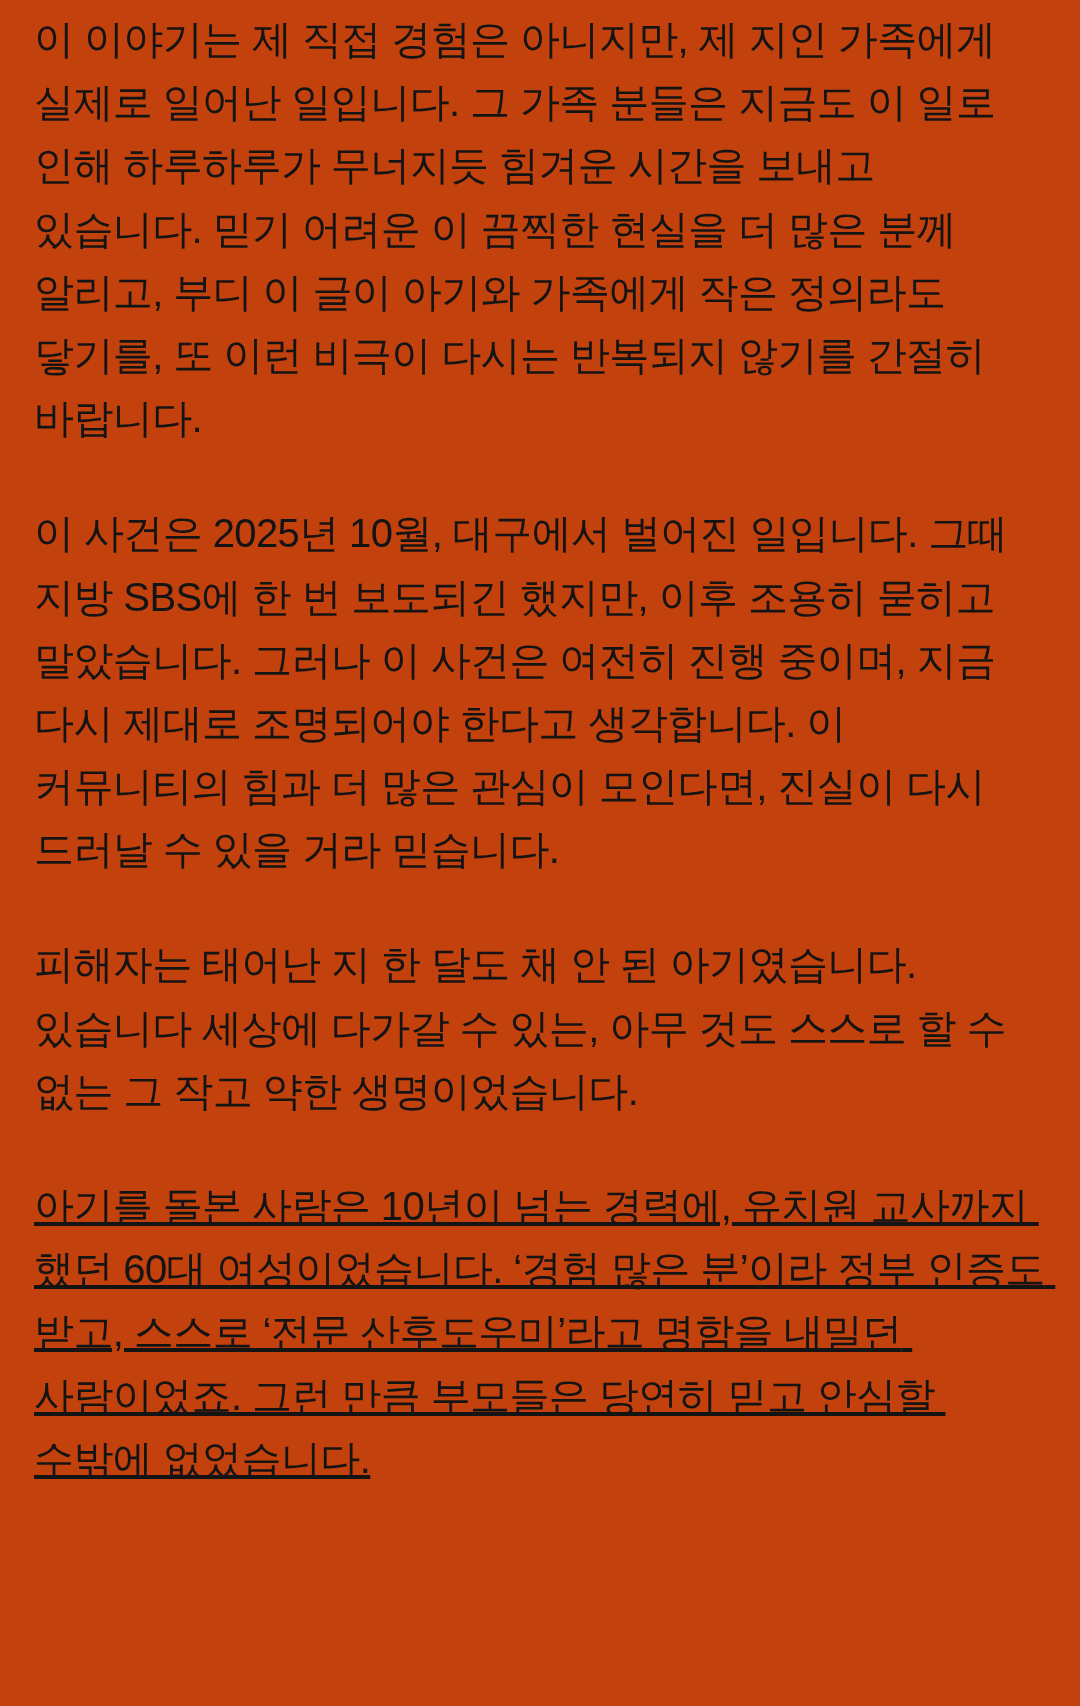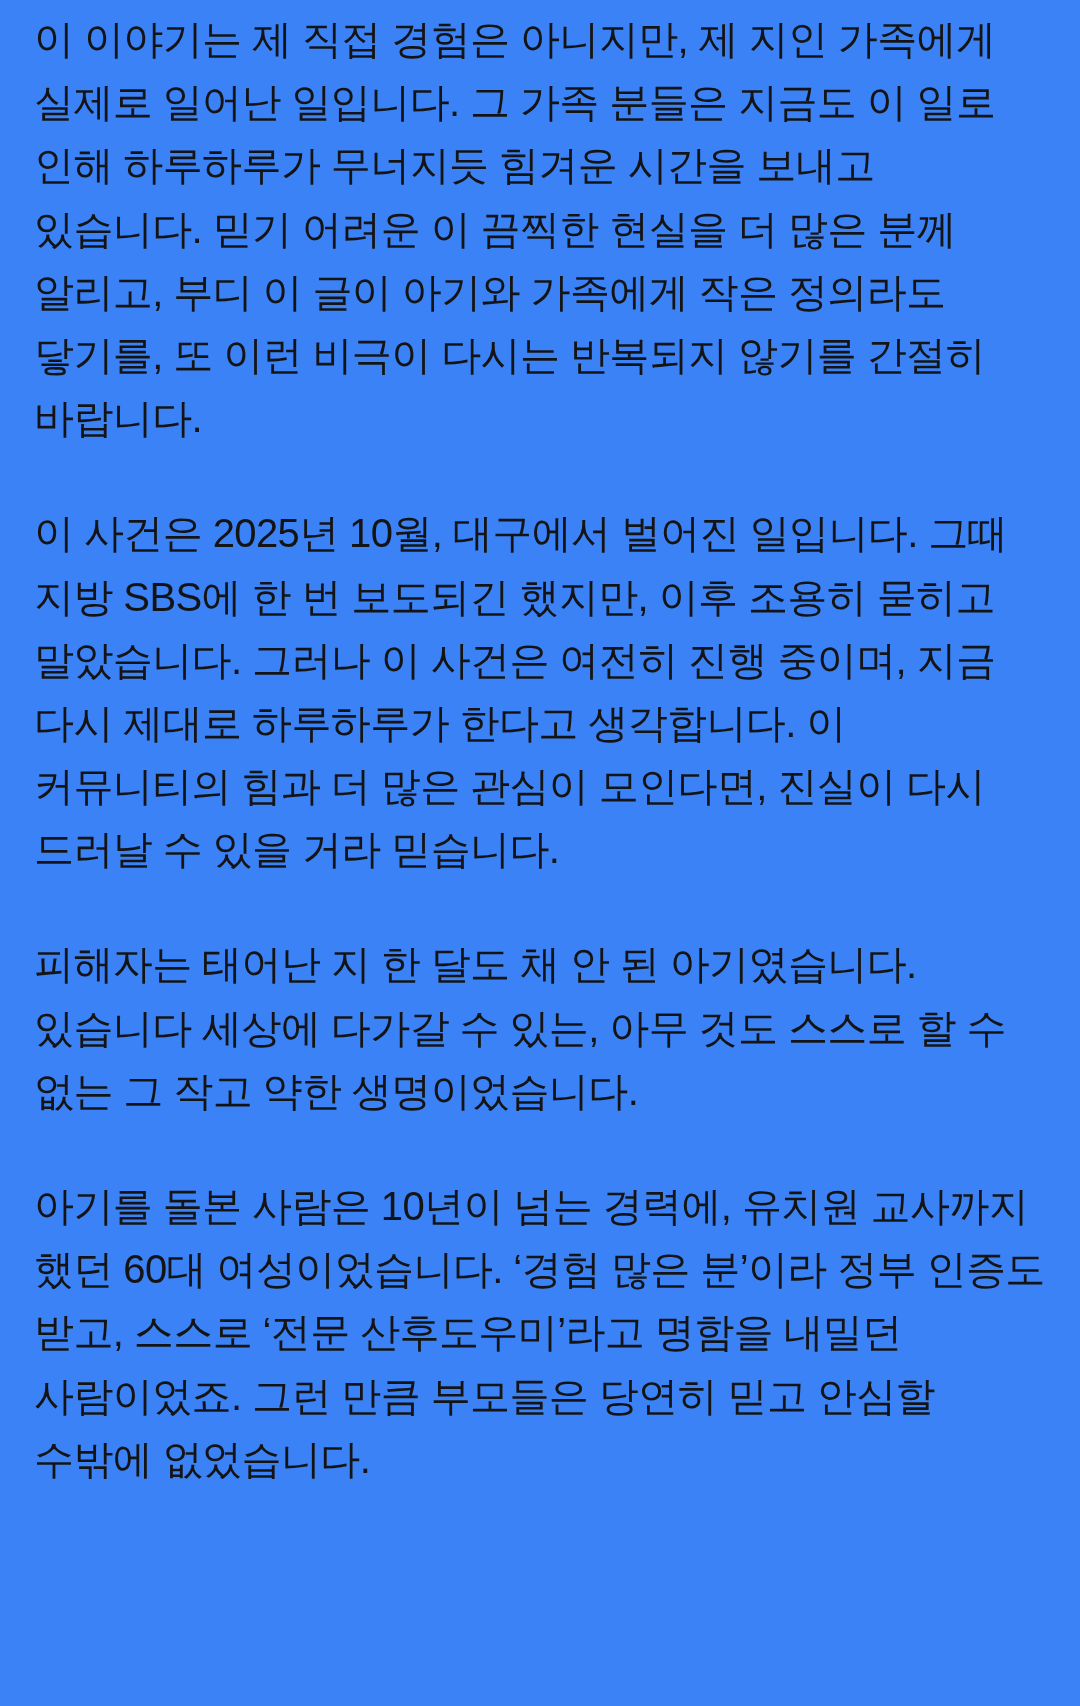--- a/index.html
+++ b/index.html
@@ -11,37 +11,38 @@
     width: 1080px;
     min-height: 1706px;
     font-family: "Liberation Sans", "DejaVu Sans", sans-serif;
     color: #1a1a1a;
   }
   .page {
     width: 1080px;
     min-height: 1706px;
     box-sizing: border-box;
     padding: 8px 34px 0 34px;
-    background: #3b82f6;
+    background: #c2410c;
   }
   .para {
     font-size: 40px;
     line-height: 1.58;
     letter-spacing: -0.6px;
     color: #141414;
     margin: 0 0 52px 0;
     word-break: keep-all;
     text-align: left;
     white-space: pre-wrap;
   }
   .para:last-child {
     margin-bottom: 0;
+    text-decoration: underline;
   }
 </style>
 </head>
 <body>
 
 <div class="page">
   <p class="para">이 이야기는 제 직접 경험은 아니지만, 제 지인 가족에게 실제로 일어난 일입니다. 그 가족 분들은 지금도 이 일로 인해 하루하루가 무너지듯 힘겨운 시간을 보내고 있습니다. 믿기 어려운 이 끔찍한 현실을 더 많은 분께 알리고, 부디 이 글이 아기와 가족에게 작은 정의라도 닿기를, 또 이런 비극이 다시는 반복되지 않기를 간절히 바랍니다.</p>
-  <p class="para">이 사건은 2025년 10월, 대구에서 벌어진 일입니다. 그때 지방 SBS에 한 번 보도되긴 했지만, 이후 조용히 묻히고 말았습니다. 그러나 이 사건은 여전히 진행 중이며, 지금 다시 제대로 하루하루가 한다고 생각합니다. 이 커뮤니티의 힘과 더 많은 관심이 모인다면, 진실이 다시 드러날 수 있을 거라 믿습니다.</p>
+  <p class="para">이 사건은 2025년 10월, 대구에서 벌어진 일입니다. 그때 지방 SBS에 한 번 보도되긴 했지만, 이후 조용히 묻히고 말았습니다. 그러나 이 사건은 여전히 진행 중이며, 지금 다시 제대로 조명되어야 한다고 생각합니다. 이 커뮤니티의 힘과 더 많은 관심이 모인다면, 진실이 다시 드러날 수 있을 거라 믿습니다.</p>
   <p class="para">피해자는 태어난 지 한 달도 채 안 된 아기였습니다. 있습니다 세상에 다가갈 수 있는, 아무 것도 스스로 할 수 없는 그 작고 약한 생명이었습니다.</p>
   <p class="para">아기를 돌본 사람은 10년이 넘는 경력에, 유치원 교사까지 했던 60대 여성이었습니다. ‘경험 많은 분’이라 정부 인증도 받고, 스스로 ‘전문 산후도우미’라고 명함을 내밀던 사람이었죠. 그런 만큼 부모들은 당연히 믿고 안심할 수밖에 없었습니다.</p>
 </div>
 
 </body></html>

